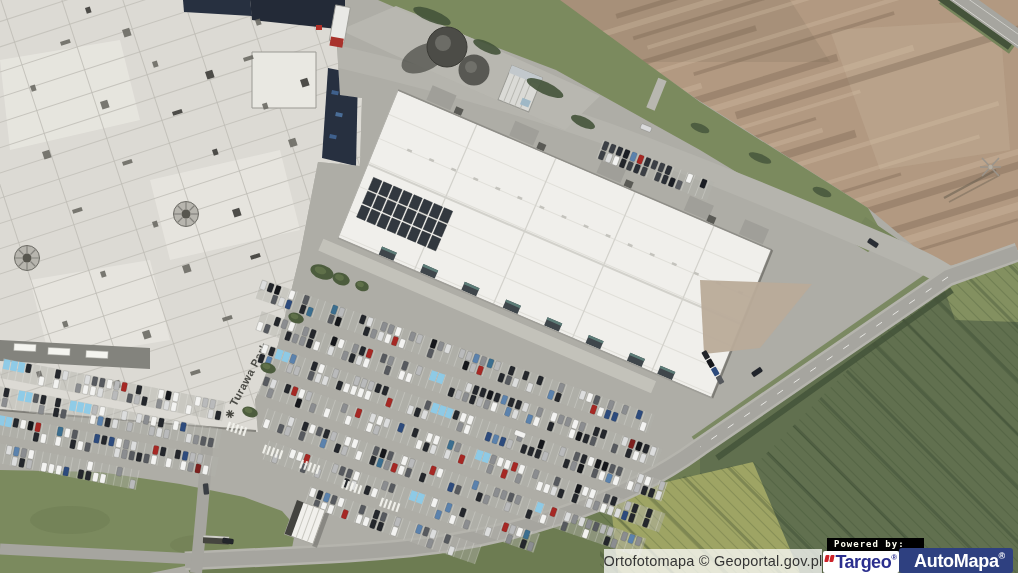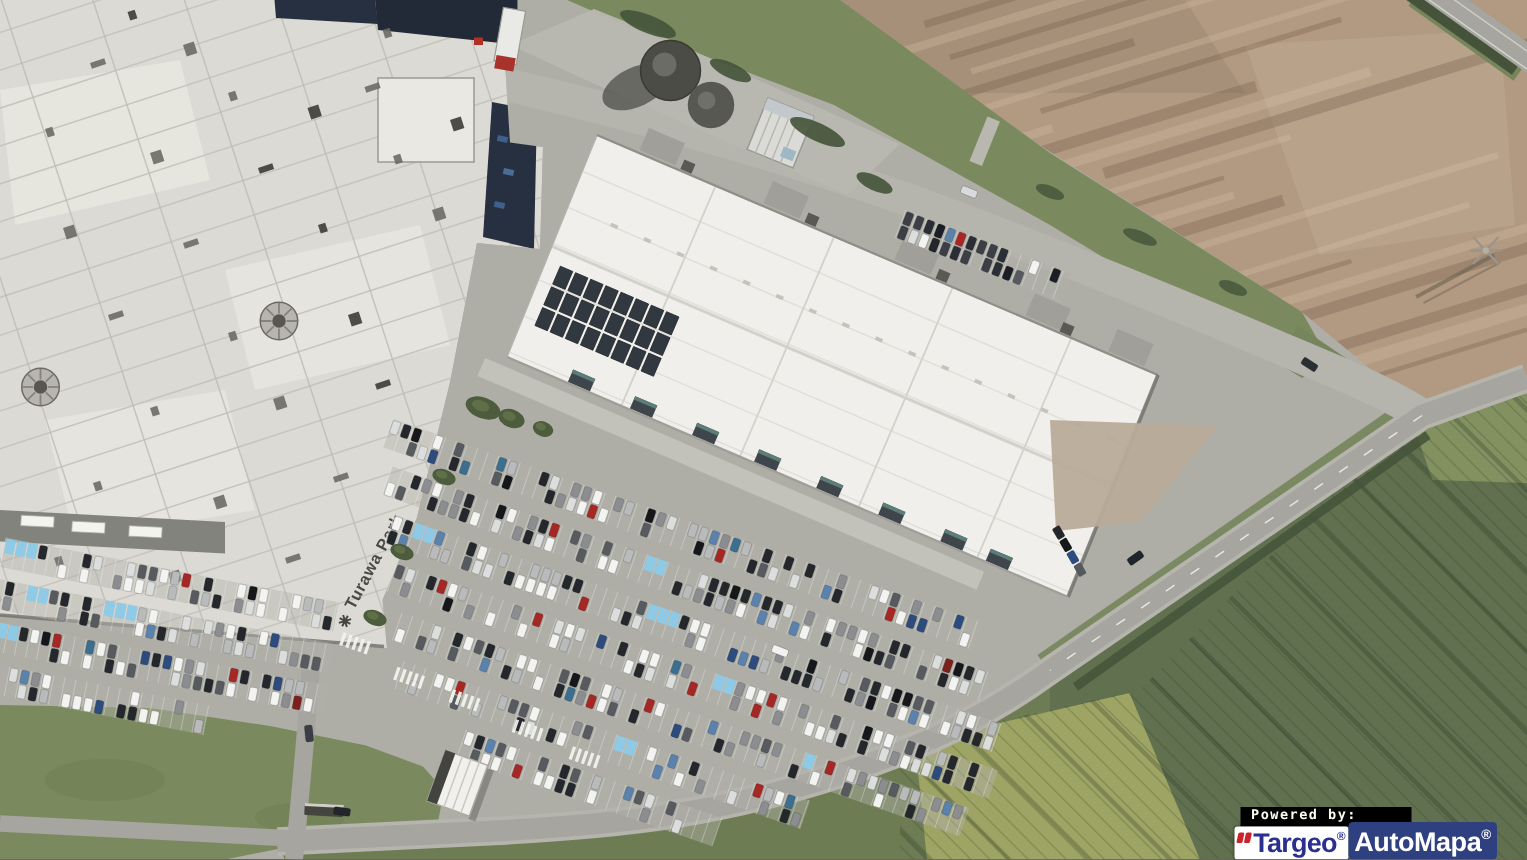--- a/index.html
+++ b/index.html
@@ -3,32 +3,32 @@
 <meta charset="utf-8">
 <style>
   html,body{margin:0;padding:0;background:#1e1e1e;}
   .stage{position:relative;width:1018px;height:573px;overflow:hidden;
          font-family:"Liberation Sans",sans-serif;background:#aeada6;}
   .stage svg{position:absolute;left:0;top:0;display:block;}
   svg text{font-family:"Liberation Sans",sans-serif;}
   .attr-strip{position:absolute;left:604px;top:549px;width:218px;height:24px;
     background:rgba(255,255,255,0.74);display:flex;align-items:center;justify-content:center;
     font-size:14.5px;color:#343434;letter-spacing:.2px;white-space:nowrap;}
-  .pb{position:absolute;left:827px;top:538px;width:114px;height:13px;background:#000;
+  .pb{position:absolute;left:827px;top:538px;width:97px;height:13px;background:#000;
     color:#fdfdf0;font-family:"DejaVu Sans Mono",monospace;font-size:9px;font-weight:bold;
     letter-spacing:1px;line-height:13px;padding-left:7px;box-sizing:border-box;white-space:nowrap;}
   .targeo{position:absolute;left:823px;top:551px;width:76px;height:22px;background:#fff;
     display:flex;align-items:center;justify-content:center;border-radius:2px;
     box-shadow:0 0 2px rgba(0,0,0,.45);}
   .targeo .tlabel{font-weight:bold;font-size:18px;letter-spacing:-0.5px;line-height:1;}
   .targeo sup{font-size:8px;font-weight:bold;line-height:1;margin-top:-8px;}
   .tq{display:flex;gap:1.5px;margin-right:2px;margin-top:-7px;}
   .tq i{display:block;width:3.5px;height:6.5px;transform:skewX(-12deg);border-radius:1px;}
   .automapa{position:absolute;left:899px;top:548px;width:99px;height:25px;
-    display:flex;align-items:center;justify-content:center;border-radius:3px;}
+    display:flex;align-items:center;justify-content:flex-start;border-radius:3px;padding-left:15px;}
   .automapa .alabel{font-weight:bold;font-size:18px;letter-spacing:-0.3px;line-height:1;}
   .automapa sup{font-size:9px;font-weight:bold;line-height:1;margin-top:-9px;}
 </style>
 </head>
 <body>
 
 <div class="stage">
 <svg width="1018" height="573" viewBox="0 0 1018 573">
   <defs>
     <clipPath id="clip-factory">
@@ -1585,20 +1585,23 @@
   <g id="road-cars">
         <rect x="-5.5" y="-2.6" width="11" height="5.2" rx="1.2" fill="#20242b" stroke="rgba(0,0,0,0.3)" stroke-width="0.4" transform="translate(757 372) rotate(-35)"></rect>
         <rect x="-5.5" y="-2.6" width="11" height="5.2" rx="1.2" fill="#3a3e44" stroke="rgba(0,0,0,0.3)" stroke-width="0.4" transform="translate(206 489) rotate(84)"></rect>
         <rect x="-5.5" y="-2.6" width="11" height="5.2" rx="1.2" fill="#23262b" stroke="rgba(0,0,0,0.3)" stroke-width="0.4" transform="translate(228 541) rotate(8)"></rect>
         <rect x="-5.5" y="-2.6" width="11" height="5.2" rx="1.2" fill="#f2f2f0" stroke="rgba(0,0,0,0.3)" stroke-width="0.4" transform="translate(520 434) rotate(21)"></rect>
         <rect x="-5.5" y="-2.6" width="11" height="5.2" rx="1.2" fill="#d9dadb" stroke="rgba(0,0,0,0.3)" stroke-width="0.4" transform="translate(646 128) rotate(22)"></rect>
         <rect x="-5.5" y="-2.6" width="11" height="5.2" rx="1.2" fill="#2a2e35" stroke="rgba(0,0,0,0.3)" stroke-width="0.4" transform="translate(873 243) rotate(33)"></rect>
       </g>
 </svg>
 
+<div class="attr-strip">
+  <span>Ortofotomapa © Geoportal.gov.pl</span>
+</div>
 <div class="pb">Powered by:</div>
 <div class="targeo" style="background: rgb(255, 255, 255);">
   <span class="tq">
         <i style="background: rgb(204, 34, 41);"></i>
         <i style="background: rgb(204, 34, 41);"></i>
       </span>
   <span class="tlabel" style="color: rgb(43, 47, 142);">Targeo</span>
   <sup style="color: rgb(43, 47, 142);">®</sup>
 </div>
 <div class="automapa" style="background: rgb(46, 64, 128); color: rgb(255, 255, 255);">

